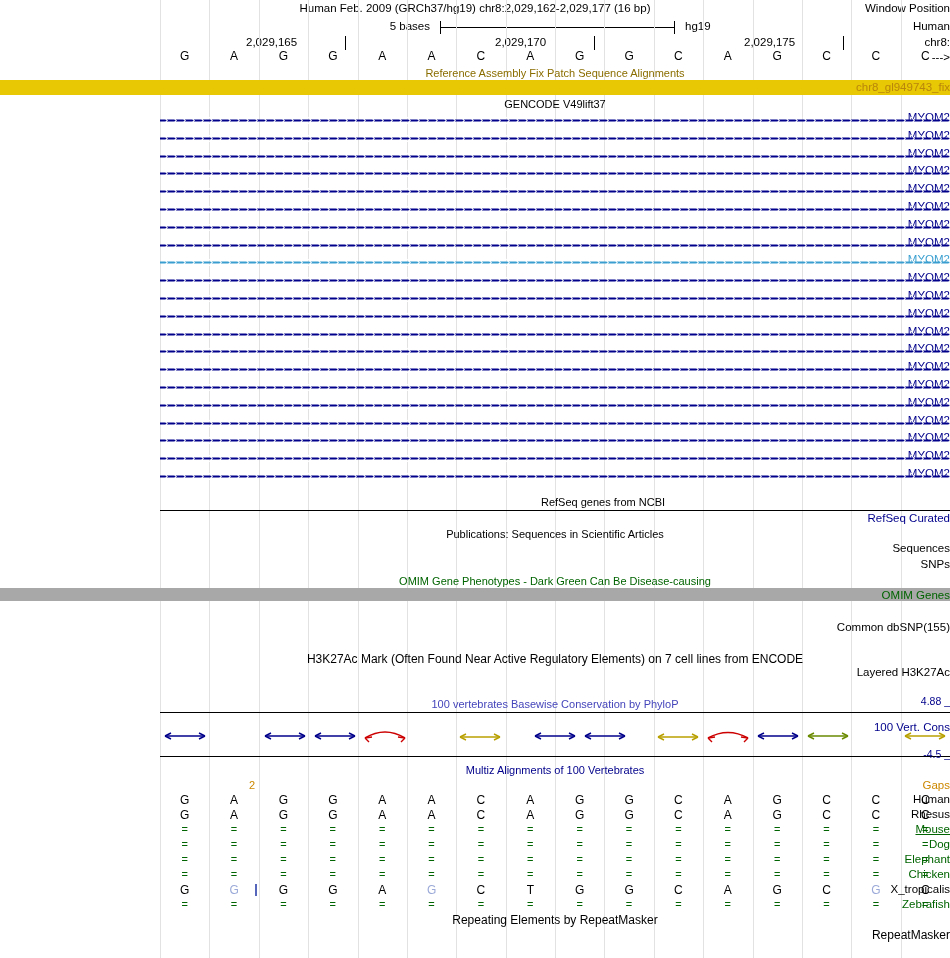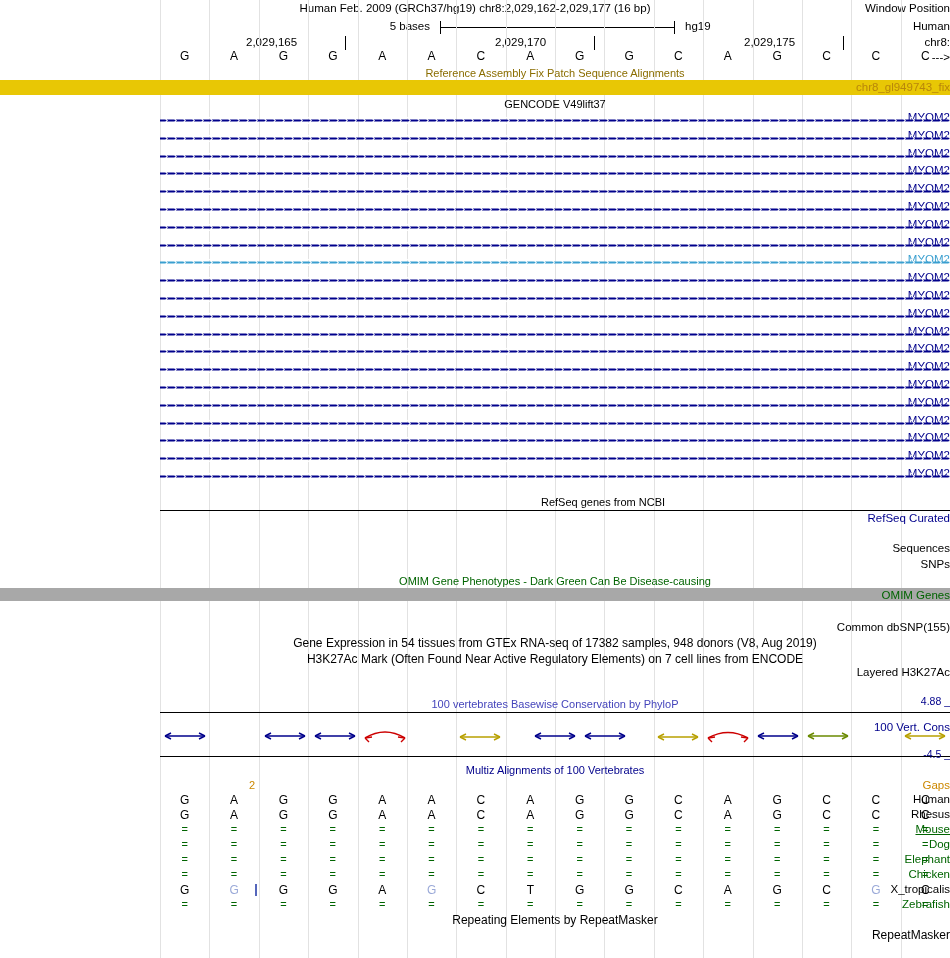--- a/index.html
+++ b/index.html
@@ -2031,30 +2031,30 @@
           <path d="M769 1 L772.2 4.5 L769 8" stroke="#ffffff" stroke-width="1.1" fill="none"></path>
           <path d="M778 1 L781.2 4.5 L778 8" stroke="#ffffff" stroke-width="1.1" fill="none"></path>
           <path d="M787 1 L790.2 4.5 L787 8" stroke="#ffffff" stroke-width="1.1" fill="none"></path>
         </svg></div>
     </div>
 
   <div class="center" style="top:496px;margin-left:48px;">RefSeq genes from NCBI</div>
   <div class="sep" style="top:510px;"></div>
   <div class="lbl" style="top:512px;width:158px;color:#00008b;">RefSeq Curated</div>
 
+  <div class="center" style="top:528px;">Publications: Sequences in Scientific Articles</div>
   <div class="lbl" style="top:542px;width:158px;">Sequences</div>
   <div class="lbl" style="top:558px;width:158px;">SNPs</div>
 
   <div class="center" style="top:575px;color:#006400;">OMIM Gene Phenotypes - Dark Green Can Be Disease-causing</div>
   <div class="greybar" style="top:588px;height:13px;"></div>
   <div class="lbl" style="top:589px;width:158px;color:#006400;">OMIM Genes</div>
 
   <div class="lbl" style="top:621px;width:158px;">Common dbSNP(155)</div>
 
-  <div class="center" style="top:636px;font-size:12px;">Gene Expression in 54 tissues from GTEx RNA-seq of 17382 samples, 948 donors (V8, Aug 2019)</div>
 
   <div class="center" style="top:652px;font-size:12px;">H3K27Ac Mark (Often Found Near Active Regulatory Elements) on 7 cell lines from ENCODE</div>
   <div class="lbl" style="top:666px;width:158px;">Layered H3K27Ac</div>
 
   <div class="center" style="top:698px;color:#4444bb;">100 vertebrates Basewise Conservation by PhyloP</div>
   <div class="sep" style="top:712px;"></div>
   <div class="sep" style="top:756px;"></div>
   <div class="lbl smallnum" style="top:695px;width:158px;color:#00008b;">4.88 _</div>
   <div class="lbl smallnum" style="top:748px;width:158px;color:#00008b;">-4.5 _</div>
   <div class="lbl" style="top:721px;width:158px;color:#00008b;">100 Vert. Cons</div>

